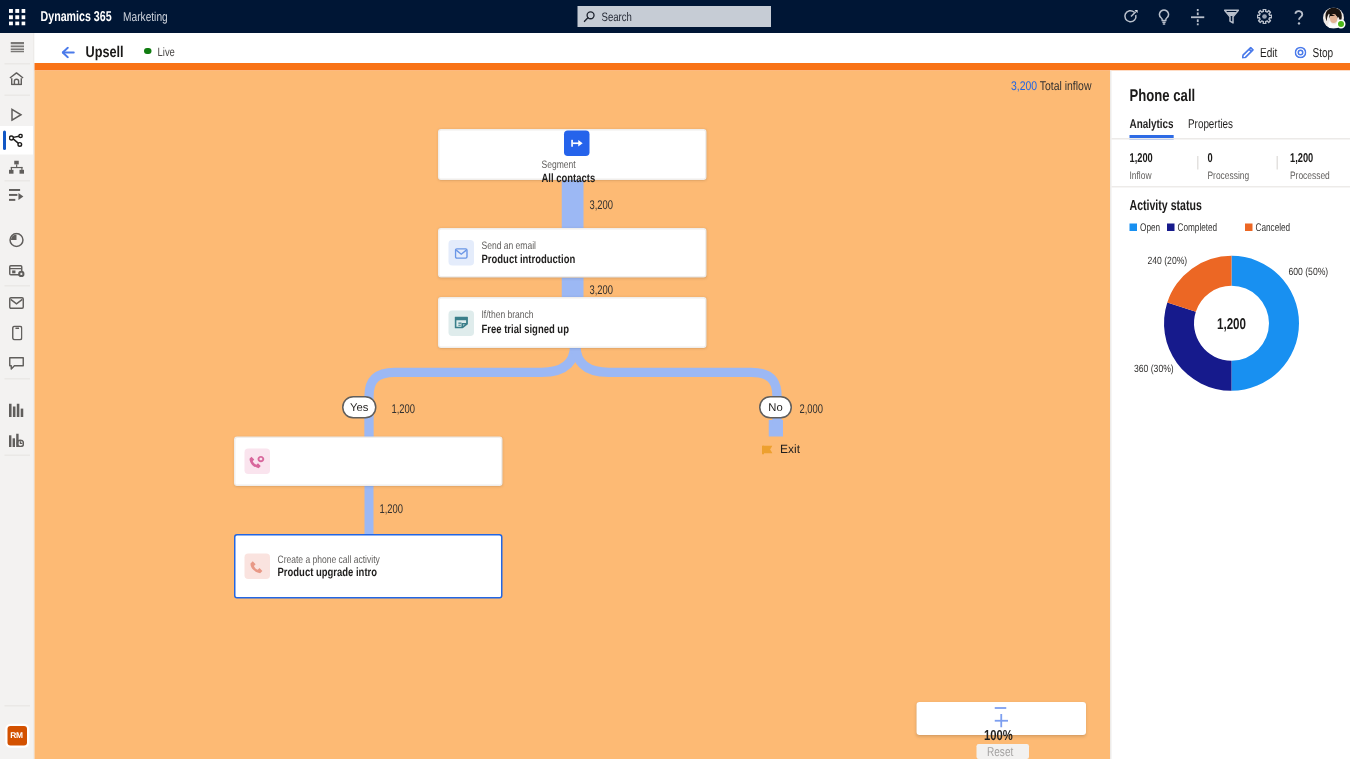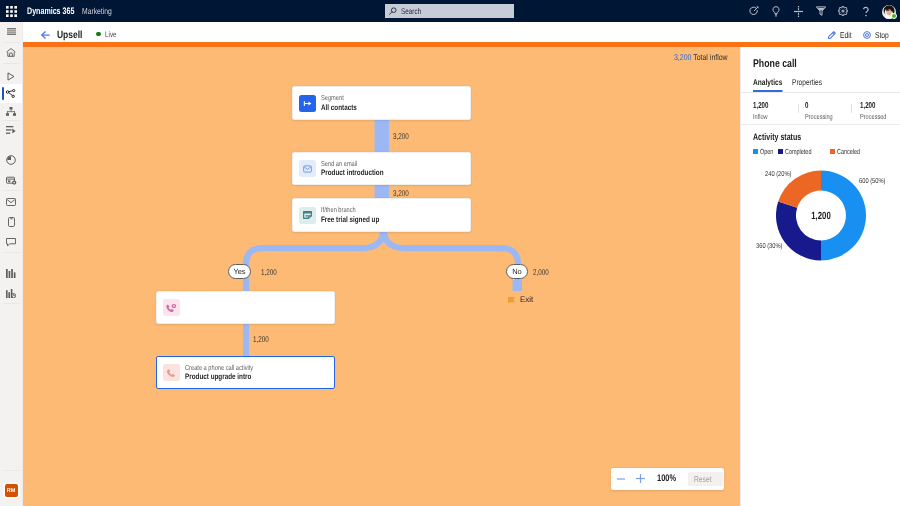--- a/index.html
+++ b/index.html
@@ -409,21 +409,21 @@
         <rect x="351.5" y="138" width="14.5" height="14"></rect>
         <rect x="220" y="277" width="6" height="32"></rect>
         <rect x="489.5" y="233" width="9.5" height="11"></rect>
       </g>
       <g fill="none" stroke="#9cb8f4" stroke-width="6.2" stroke-linecap="butt">
         <path d="M360 184 C360 192 356 201.2 338 201.2 L240 201.2 C228 201.2 223 206.5 223 217 L223 249"></path>
         <path d="M361 184 C361 192 365 201.2 383 201.2 L478 201.2 C490 201.2 495 206.5 495 217 L495 236"></path>
       </g>
     </svg>
 
-    <div class="node" style="left:269px;top:39px;width:179px;height:34px;">
+    <div class="node" style="left:269px;top:39px;width:179px;height:34px;flex-direction:column;">
       <div class="nicon" style="background:#2563eb;">
         <svg width="11" height="11" viewBox="0 0 12 12">
             <g fill="#ffffff">
           <rect x="2.0" y="3.4" width="1.2" height="5.2" rx=".3"></rect>
           <rect x="3.2" y="5.4" width="4.6" height="1.2"></rect>
           <path d="M7.1 3.7 10.3 6 7.1 8.3z"></path>
             </g>
           </svg>
       </div>
       <div class="ntext">
@@ -467,21 +467,21 @@
       <div class="nicon" style="background:#fae4ee;">
         <svg width="11" height="10" viewBox="0 0 13 12">
             <g fill="#d8679c">
           <path d="M1.9 1.8 4.1 4 2.9 5.3c.6 1.3 1.6 2.3 2.9 2.9l1.3-1.2 2.2 2.2-1.7 1.7C5.6 10.6 3.7 9.6 2.4 8.3 1.1 7 .4 5.3.3 3.4z"></path>
           <path d="M9.4 1.1c1.5 0 2.7 1.1 2.7 2.5S10.9 6.1 9.4 6.1 6.7 5 6.7 3.6 7.9 1.1 9.4 1.1zm0 1.5c-.7 0-1.2.5-1.2 1s.5 1 1.2 1 1.2-.5 1.2-1-.5-1-1.2-1z"></path>
             </g>
           </svg>
       </div>
     </div>
 
-    <div class="node sel" style="left:133px;top:309px;width:179px;height:33px;">
+    <div class="node sel" style="left:133px;top:309px;width:179px;height:43px;">
       <div class="nicon" style="background:#fae3df;">
         <svg width="10" height="10" viewBox="0 0 12 12">
           <path d="M3.0 1.4 5.3 3.7 3.9 5.1c.6 1.4 1.7 2.5 3.1 3.1l1.4-1.4 2.3 2.3-1.8 1.8c-2.2-.3-4.1-1.3-5.5-2.7C1.9 6.8 1.1 5 1.2 3.2z" fill="#e89886"></path>
           </svg>
       </div>
       <div class="ntext">
         <div class="nsub">Create a phone call activity</div>
         <div class="ntitle">Product upgrade intro</div>
       </div>
     </div>
@@ -502,21 +502,21 @@
     <div class="exit" style="left:485px;top:248px;">
       <svg width="7" height="6" viewBox="0 0 7 6">
           <g fill="#eda02f">
         <rect x="0" y="0" width="1.3" height="6"></rect>
         <path d="M0.5 0H7L5.4 2.6 7 5.2H0.5z"></path>
           </g>
         </svg>
       <span class="lbl">Exit</span>
     </div>
 
-    <div class="zoomctl" style="left:587.5px;top:420.5px;width:113.5px;height:22.5px;">
+    <div class="zoomctl" style="left:587.5px;top:420.5px;width:113.5px;height:22.5px;flex-direction:column;">
       <div class="zbtn">
         <svg width="8" height="8" viewBox="0 0 8 8">
             <rect x="0" y="3.4" width="8" height="1.2" fill="#7d9ff0"></rect>
           </svg>
       </div>
       <div class="zbtn">
         <svg width="9" height="9" viewBox="0 0 9 9">
             <g fill="#7d9ff0">
           <rect x="0" y="3.9" width="9" height="1.2"></rect>
               <rect x="3.9" y="0" width="1.2" height="9"></rect>

